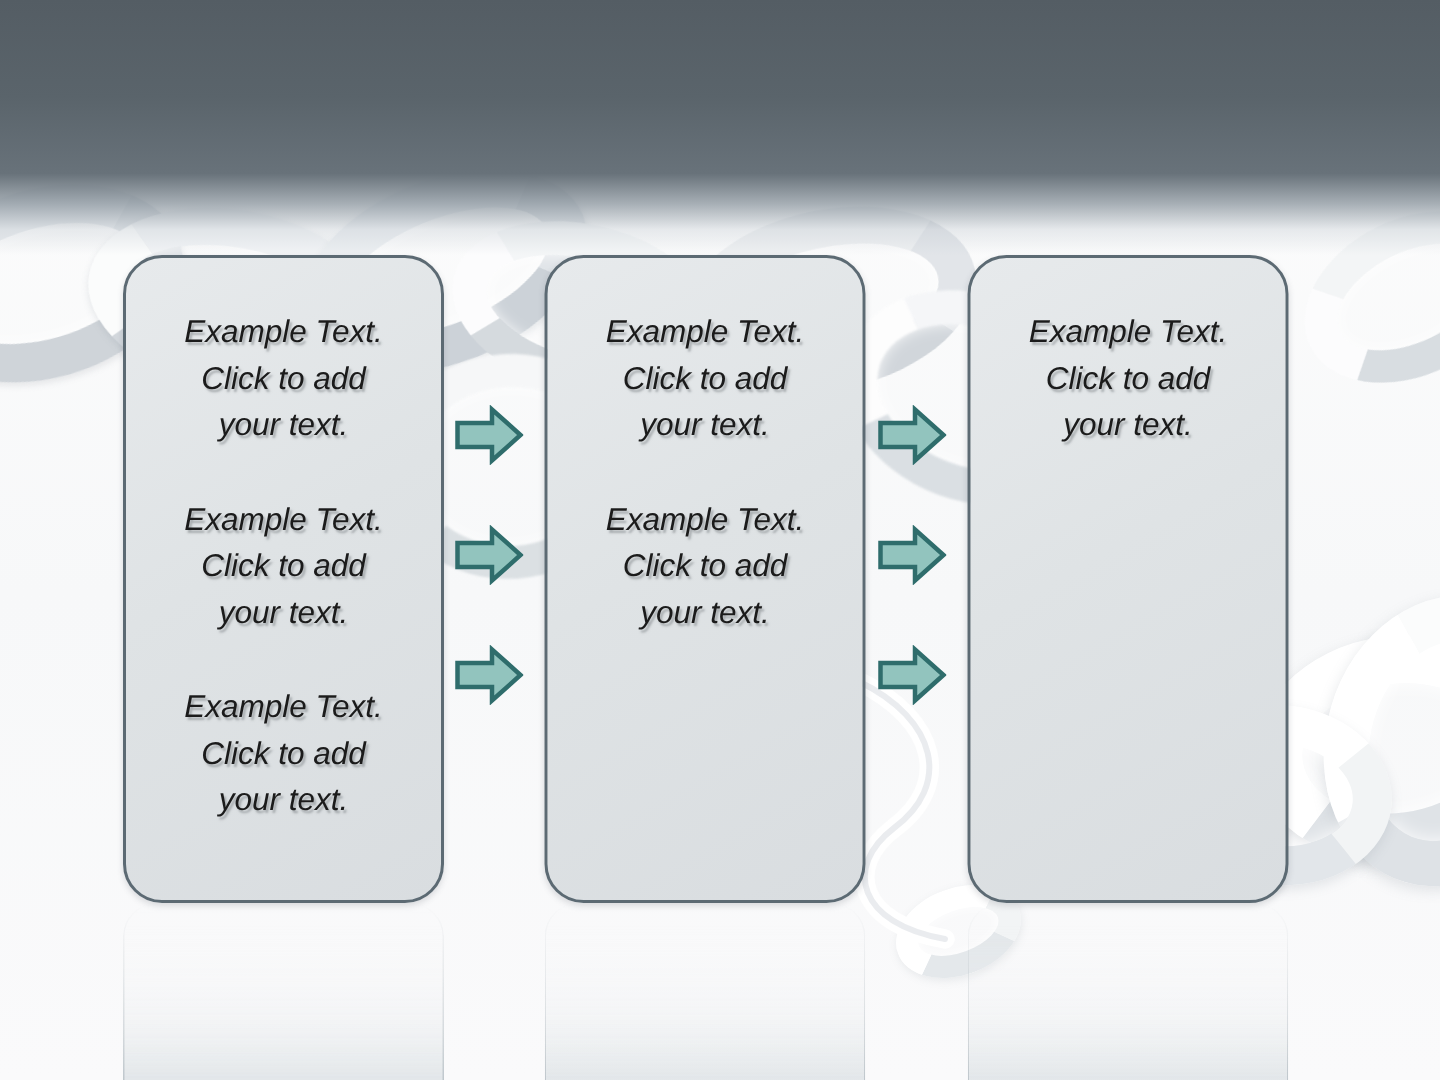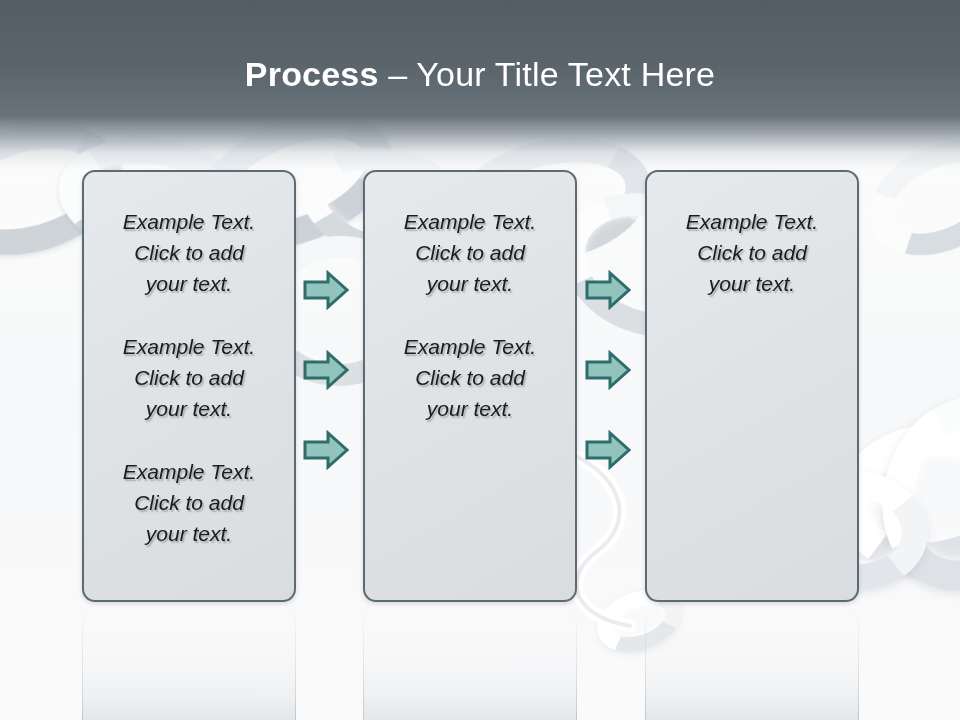--- a/index.html
+++ b/index.html
@@ -195,21 +195,21 @@
     white-space: nowrap;
   }
   .slide-title .t-strong { font-weight: bold; }
   .slide-title .t-rest { font-weight: normal; }
 
   
   .box {
     position: absolute;
     box-sizing: border-box;
     border: 2px solid #5c6a73;
-    border-radius: 13px;
+    border-radius: 26px;
     background: linear-gradient(150deg, #e7eaec 0%, #dfe3e5 45%, #d9dde0 100%);
     box-shadow: 0 2px 4px rgba(70,80,90,0.18);
     display: flex;
     flex-direction: column;
     align-items: center;
     padding: 34px 16px 0 16px;
   }
 
   .box-text {
     width: 100%;
@@ -268,23 +268,20 @@
     <div class="link r3"></div>
     <div class="link b1"></div>
 
     <svg class="rope" viewBox="0 0 120 200">
       <path d="M 16 14 C 70 40 78 84 40 112 C 6 138 16 176 74 186" fill="none" stroke="#ffffff" stroke-width="13" stroke-linecap="round" opacity="0.98"></path>
       <path d="M 16 14 C 70 40 78 84 40 112 C 6 138 16 176 74 186" fill="none" stroke="#d9dde1" stroke-width="4" stroke-linecap="round" opacity="0.55"></path>
     </svg>
   </div>
 
   <div class="header-band"></div>
-  <div class="slide-title">
-    <span class="t-strong">Process</span><span class="t-rest"> – Your Title Text Here</span>
-  </div>
 
   <div class="reflection" style="left:82px;  top:602px; width:214px; height:118px;"></div>
   <div class="reflection" style="left:363px; top:602px; width:214px; height:118px;"></div>
   <div class="reflection" style="left:645px; top:602px; width:214px; height:118px;"></div>
 
   <div class="box" style="left:82px; top:170px; width:214px; height:432px;">
     <div class="box-text">Example Text.
 Click  to add
 your text.</div>
     <div class="box-text">Example Text.

